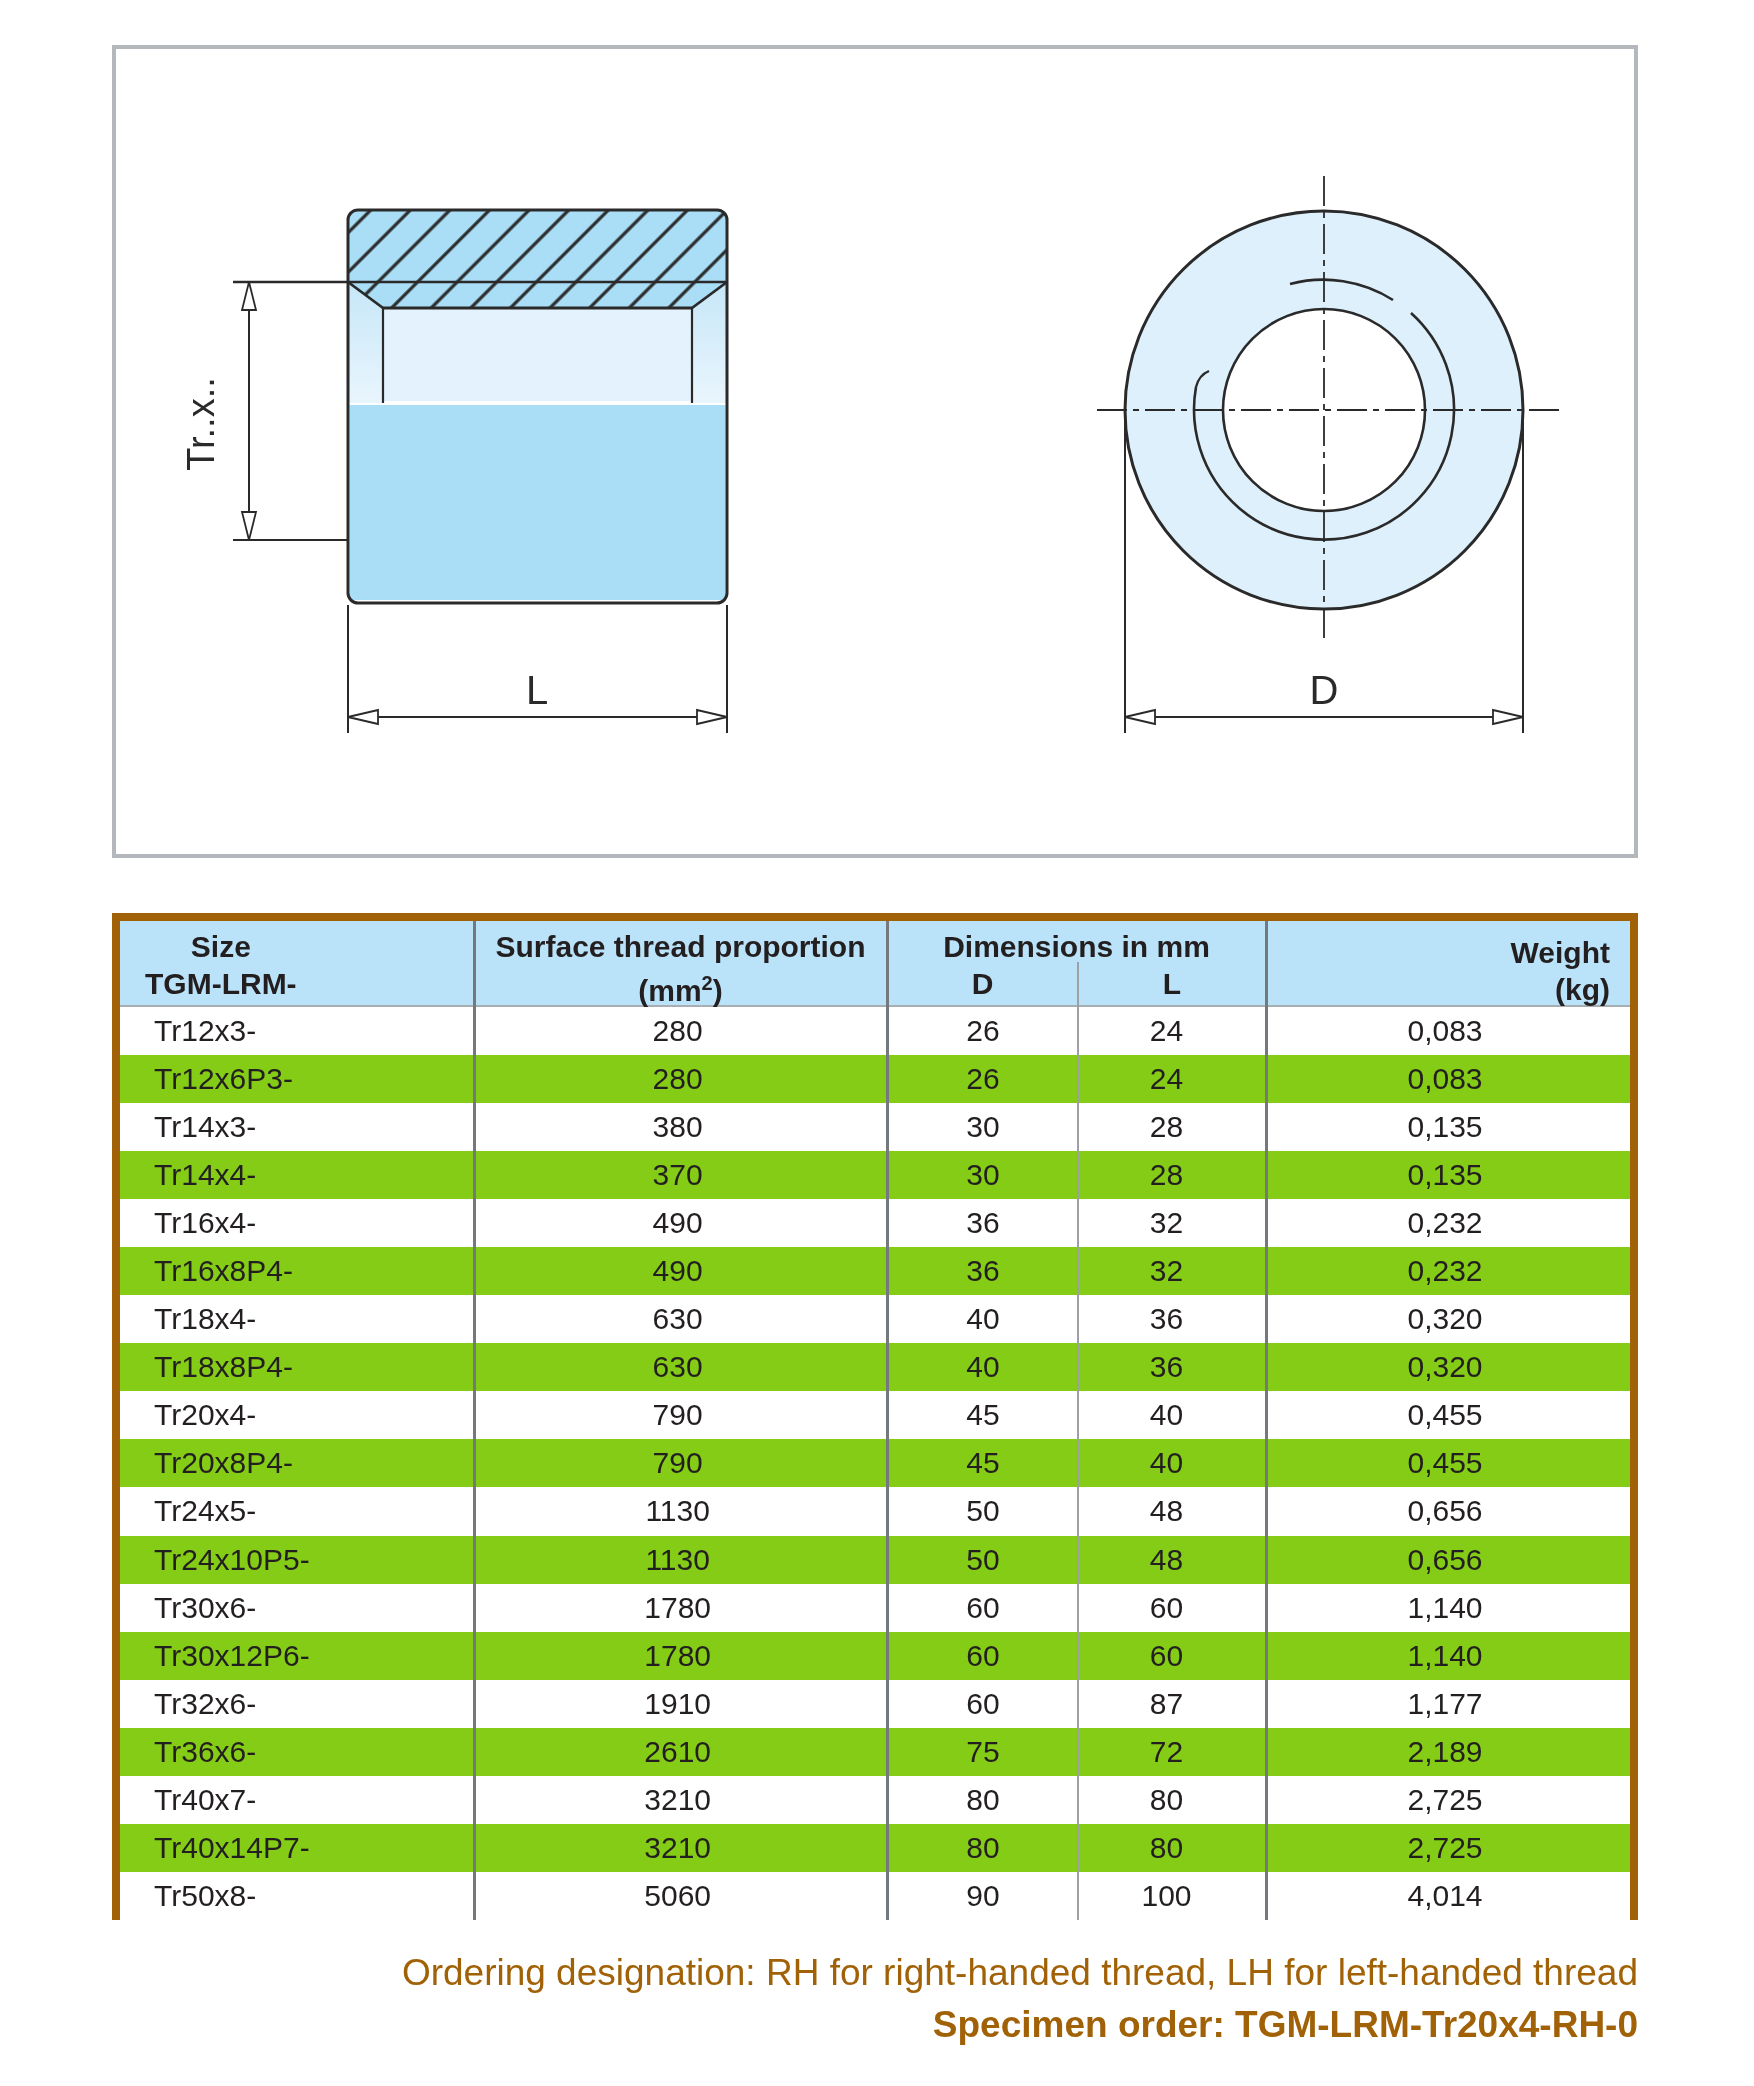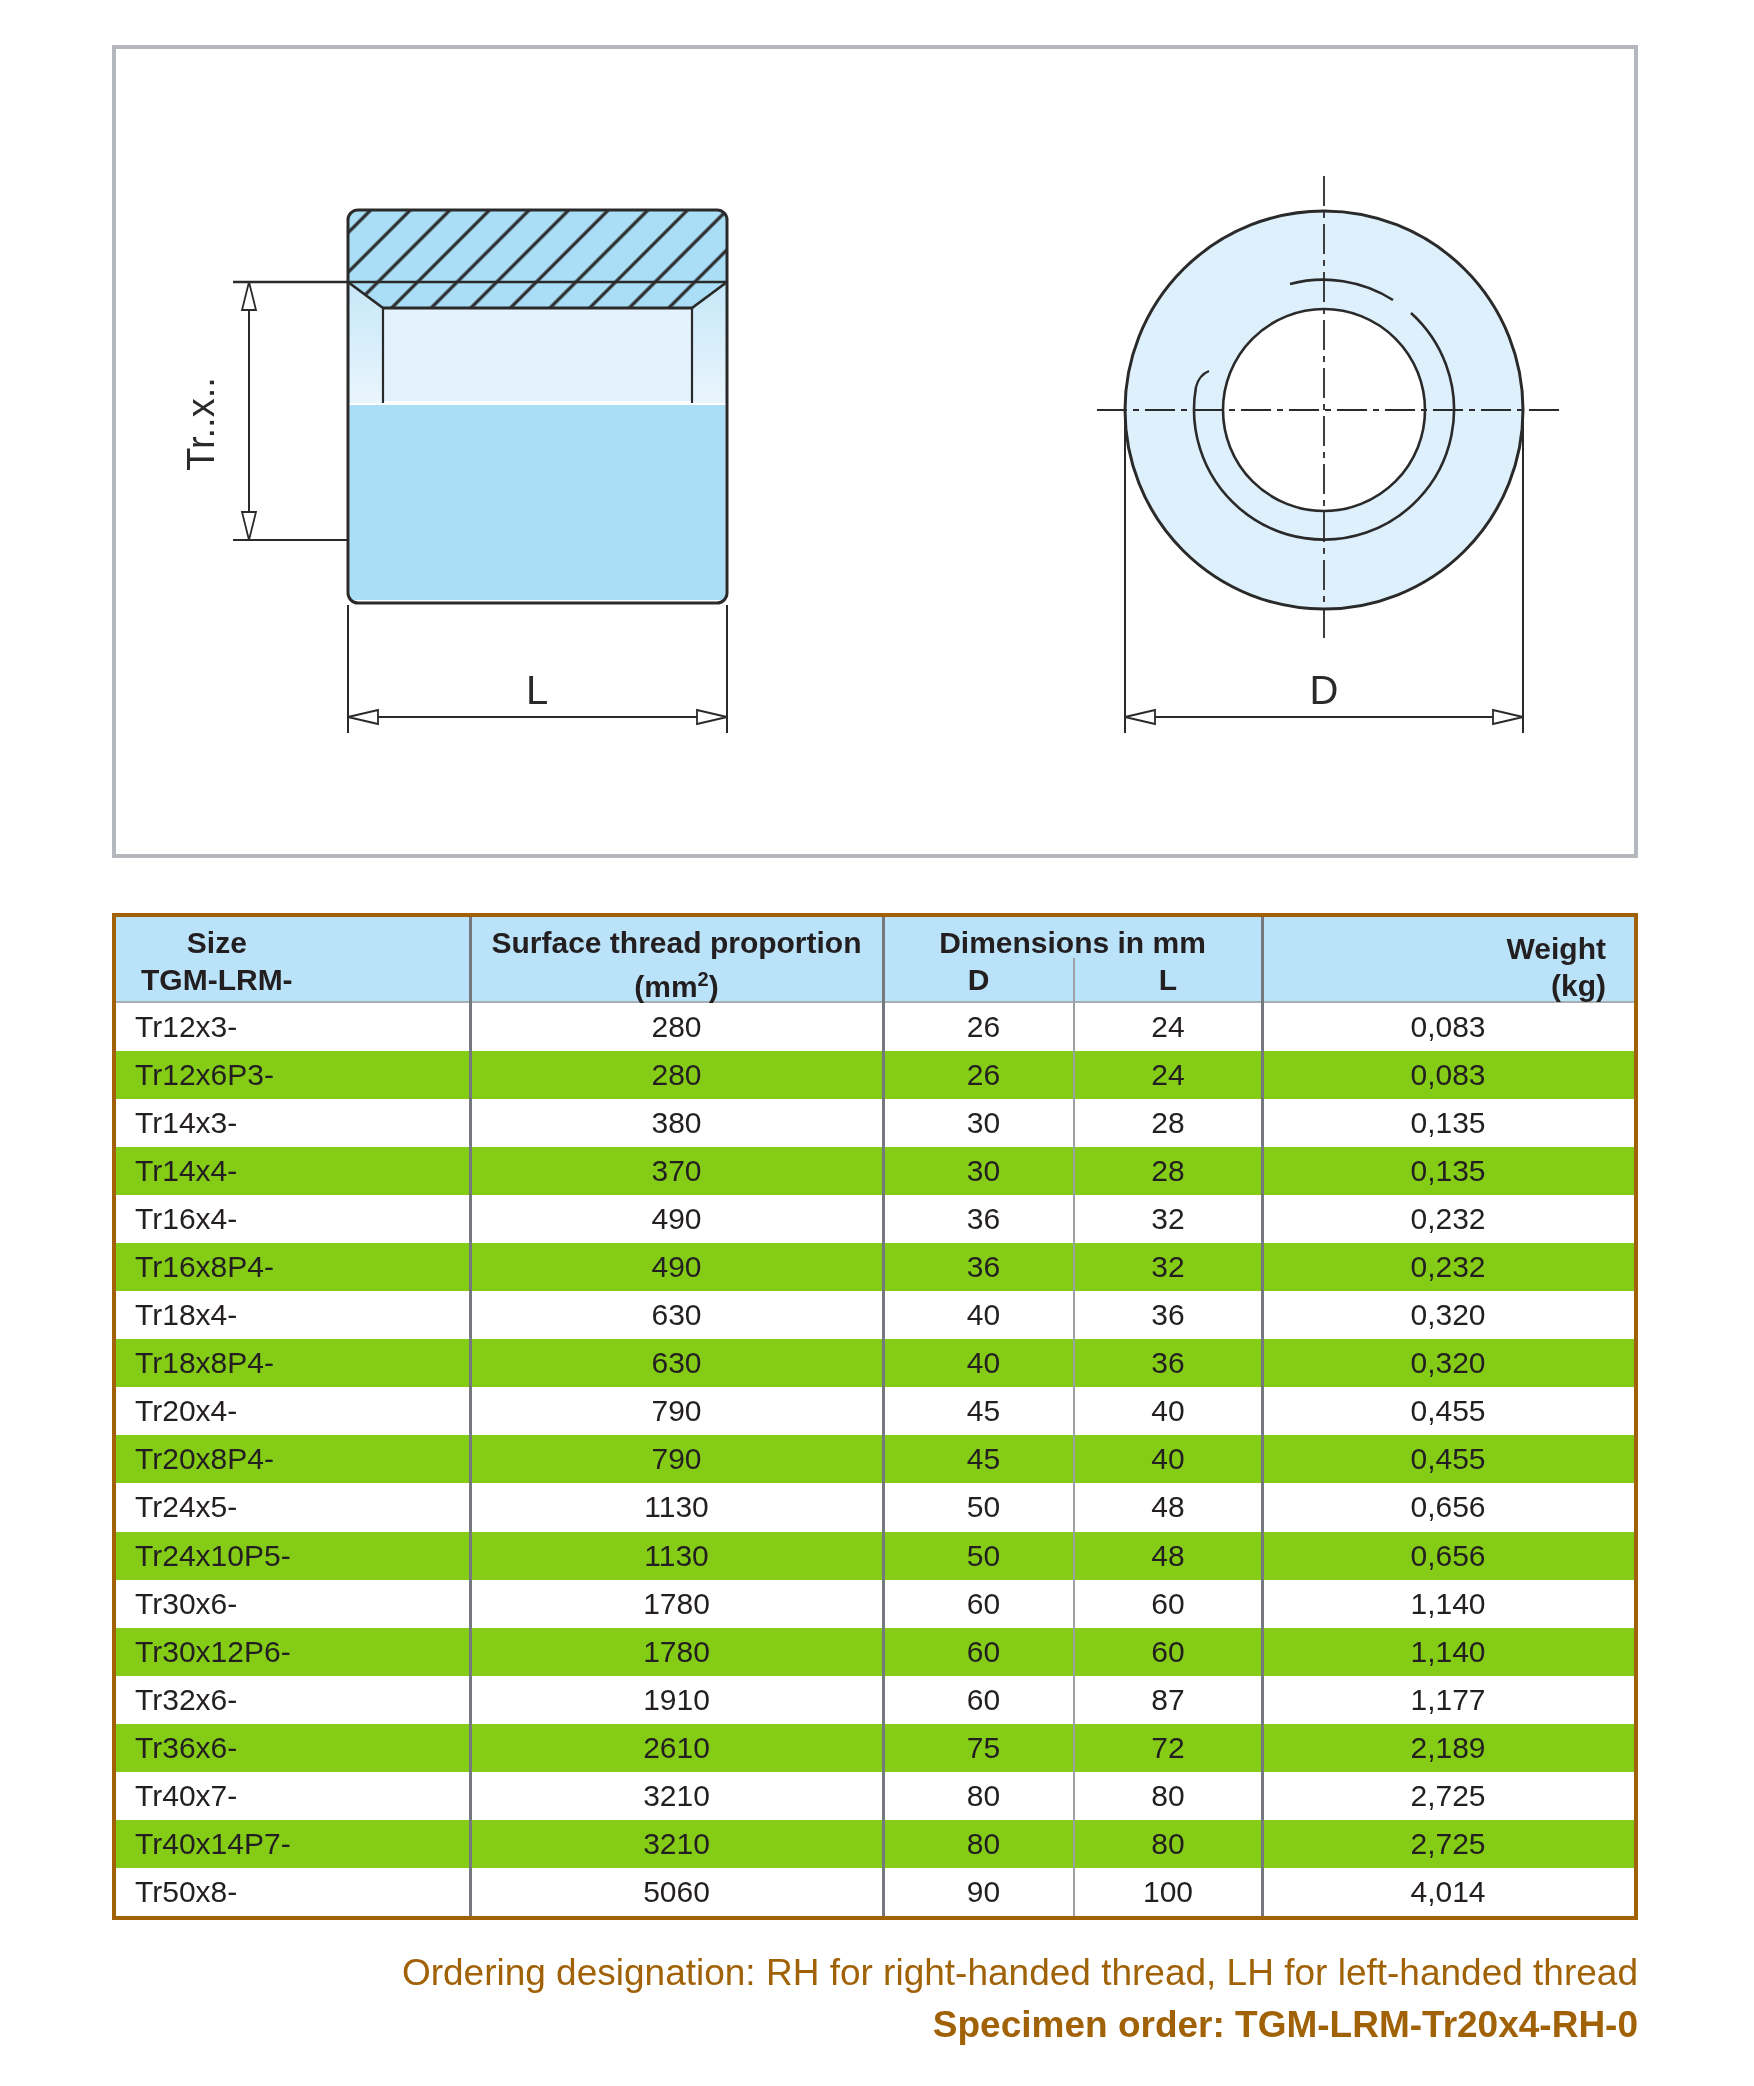--- a/index.html
+++ b/index.html
@@ -9,41 +9,41 @@
   }
   
   .frame{
     position:absolute;left:112px;top:45px;width:1526px;height:813px;
     border:4px solid #b4b8bc;box-sizing:border-box;background:#ffffff;
   }
   .frame svg{display:block;}
   
   .datatable{
     position:absolute;left:112px;top:913px;width:1526px;height:1007px;
-    border:4px solid #a16207;box-sizing:border-box;background:#ffffff;
+    border:8px solid #a16207;box-sizing:border-box;background:#ffffff;
     font-size:30px;
   }
   .thead{
     position:relative;height:86px;background:#bae2f8;
     border-bottom:2px solid #a9aeb2;box-sizing:border-box;
     font-weight:bold;
   }
   .h-size{position:absolute;left:25px;top:7px;text-align:center;line-height:37px;}
   .h-surface{position:absolute;left:354px;width:413px;top:7px;text-align:center;line-height:37px;}
   .h-surface sup{font-size:20px;}
   .h-dims{position:absolute;left:767px;width:379px;top:7px;text-align:center;line-height:37px;}
   .h-dl{display:flex;}
   .h-d{width:191px;text-align:center;}
   .h-l{width:188px;text-align:center;}
   .h-weight{position:absolute;left:1146px;width:344px;top:13px;text-align:right;line-height:37px;}
   .rows{position:relative;}
   .row{display:flex;height:48.05px;align-items:center;background:#ffffff;}
   .row.alt{background:#84cc16;}
   .cell{box-sizing:border-box;}
-  .c1{width:354px;padding-left:19px;}
+  .c1{width:354px;padding-left:34px;}
   .c2{width:413px;text-align:center;}
   .c3{width:191px;text-align:center;padding-left:10px;}
   .c4{width:188px;text-align:center;}
   .c5{width:372px;text-align:center;}
   .vsep{position:absolute;top:0;width:2.5px;height:999px;background:#75797d;}
   .vsep.s1{left:353px;}
   .vsep.s2{left:766px;}
   .vsep.s3{left:1145px;}
   .vsep-thin{position:absolute;top:41px;left:957px;width:2px;height:958px;background:#9ca1a5;}
   

